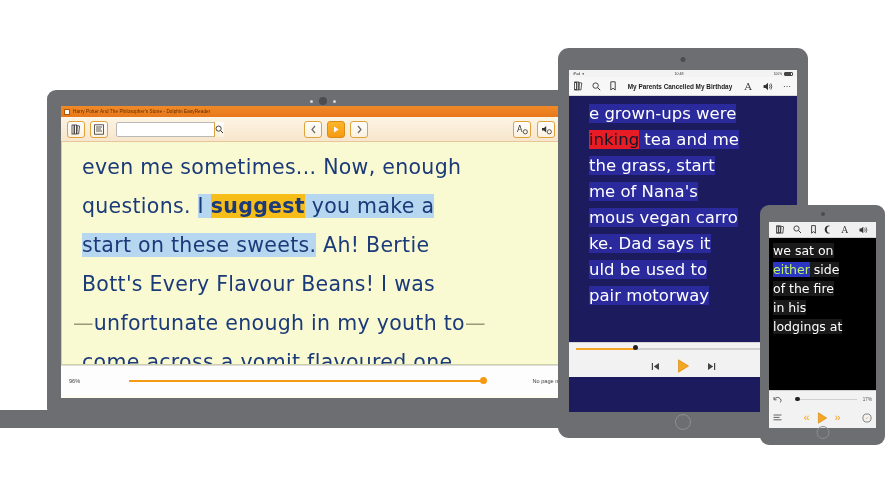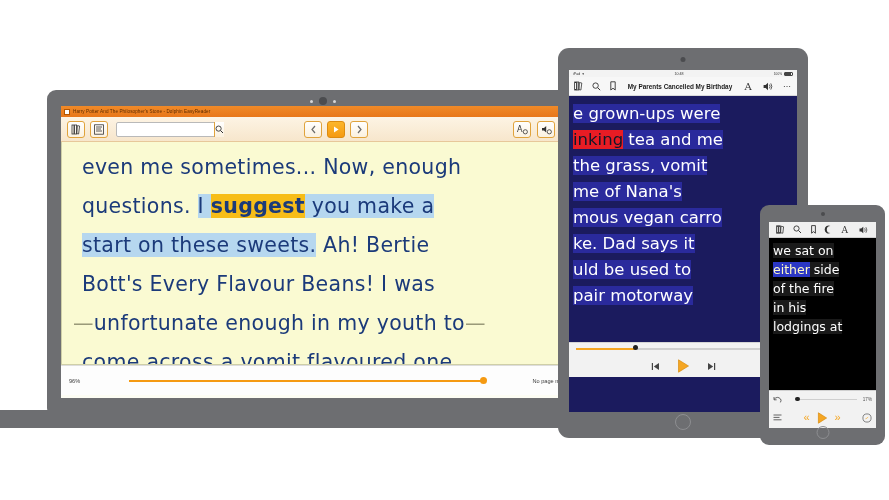--- a/index.html
+++ b/index.html
@@ -144,21 +144,21 @@
   }
   .ios-nav {
     height: 19px; background: #f7f7f7; border-bottom: 1px solid #d9d9d9;
     display: flex; align-items: center; padding: 0 5px; gap: 9px;
   }
   .ios-nav .nv-ico { color: #333; display: flex; align-items: center; }
   .ios-nav .nv-title {
     flex: 1; text-align: center; font-size: 6.4px; color: #1a1a1a;
     white-space: nowrap; font-weight: 600;
   }
-  .tab-page { position: relative; height: 281px; background: #1b1b5e; padding: 5px 0 0 0; overflow: hidden; }
+  .tab-page { position: relative; height: 281px; background: #1b1b5e; padding: 5px 0 0 16px; overflow: hidden; }
   .tab-line {
     font-size: 16.5px; line-height: 26px; color: #ffffff;
     font-family: "DejaVu Sans", sans-serif; white-space: nowrap; padding-left: 4px;
   }
   .tab-line .seg { background: #2a2a9c; }
   .tab-line .redw { background: #e81c24; color: #0f172a; }
   .tab-ctrl {
     position: absolute; left: 0; bottom: 0; width: 100%; height: 35px;
     background: #f2f2f2; border-top: 1px solid #d5d5d5;
   }
@@ -193,21 +193,21 @@
   .ph-nav {
     height: 16px; background: #f0f0f0; border-bottom: 1px solid #cfcfcf;
     display: flex; align-items: center; justify-content: space-around; padding: 0 3px;
   }
   .ph-page { height: 152px; background: #000; padding: 3px 0 0 4px; overflow: hidden; }
   .ph-line {
     font-size: 12.5px; line-height: 19px; color: #fff;
     font-family: "DejaVu Sans", sans-serif; white-space: nowrap;
   }
   .ph-line .seg { background: #1a1a1a; text-align: center; }
-  .ph-line .bluew { background: #2b37c4; color: #fef9c3; }
+  .ph-line .bluew { background: #2b37c4; color: #bef264; }
   .ph-ctrl { height: 38px; background: #f2f2f2; border-top: 1px solid #d0d0d0; position: relative; }
   .ph-ctrl .row1 {
     display: flex; align-items: center; height: 17px; padding: 0 4px; gap: 4px;
   }
   .ph-ctrl .row1 .sl { flex: 1; position: relative; height: 10px; }
   .ph-ctrl .row1 .sl .tr {
     position: absolute; left: 10px; right: 2px; top: 4.5px; height: 1.2px; background: #cfcfcf;
   }
   .ph-ctrl .row1 .sl .kn {
     position: absolute; left: 9px; top: 2px; width: 4.5px; height: 4.5px;
@@ -392,21 +392,21 @@
                 <path d="M6.4 2.6 Q7.8 4.5 6.4 6.4" fill="none" stroke="#333" stroke-width="0.8"></path>
                 <path d="M7.8 1.4 Q9.9 4.5 7.8 7.6" fill="none" stroke="#333" stroke-width="0.8"></path>
               </svg>
           </span>
           <span class="nv-ico" style="font-size:8px;letter-spacing:1px;">⋯</span>
         </div>
 
         <div class="tab-page">
           <div class="tab-line"><span class="seg">e grown-ups were</span></div>
           <div class="tab-line"><span class="redw">inking</span><span class="seg"> tea and me</span></div>
-          <div class="tab-line"><span class="seg"> the grass, vomit</span></div>
+          <div class="tab-line"><span class="seg"> the grass, start</span></div>
           <div class="tab-line"><span class="seg">me of Nana's</span></div>
           <div class="tab-line"><span class="seg">mous vegan carro</span></div>
           <div class="tab-line"><span class="seg">ke. Dad says it</span></div>
           <div class="tab-line"><span class="seg">uld be used to</span></div>
           <div class="tab-line"><span class="seg">pair motorway</span></div>
 
           <div class="tab-ctrl">
             <div class="seek">
               <div class="tr"></div>
               <div class="kn"></div>

